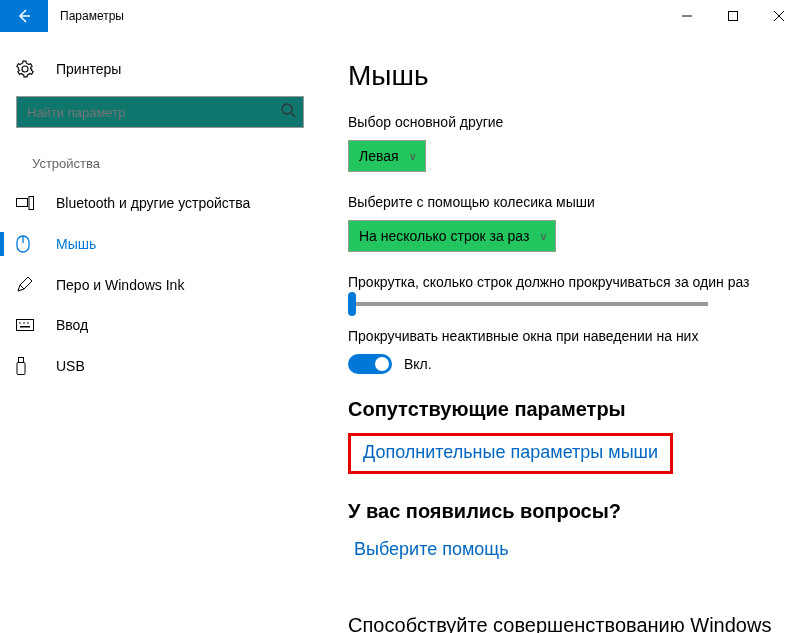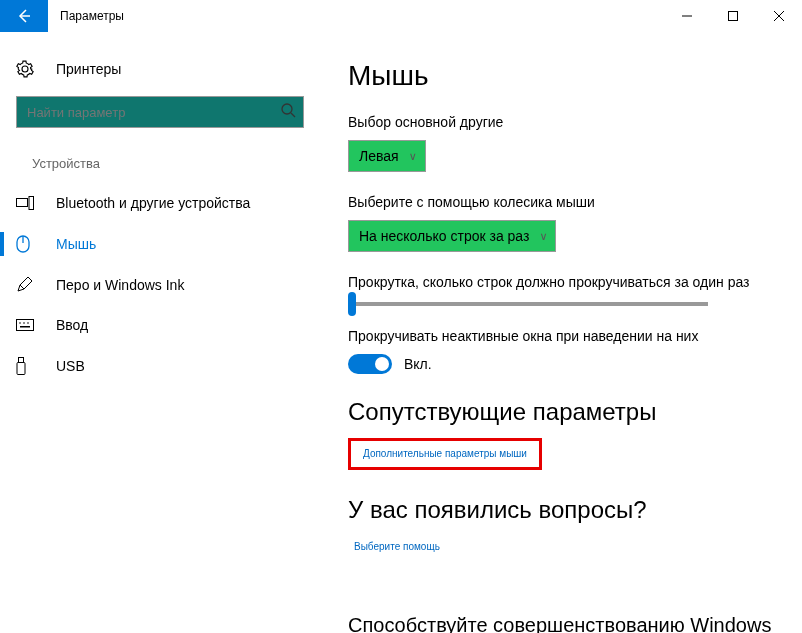--- a/index.html
+++ b/index.html
@@ -27,22 +27,22 @@
   .setting-label { font-size: 14px; color: #000; margin-bottom: 10px; }
   .combo { display: inline-flex; align-items: center; border: 1px solid #999; height: 32px; padding: 0 8px 0 10px; font-size: 14px; margin-bottom: 22px; background:#22c55e; }
   .combo .chev { margin-left: 10px; font-size: 11px; color:#555; }
   .slider-wrap { margin: 12px 0 22px 0; }
   .slider-track { position: relative; height: 4px; background: #999; width: 360px; }
   .slider-thumb { position: absolute; left: 0; top: -10px; width: 8px; height: 24px; background: #0078d7; border-radius: 4px; }
   .toggle-row { display: flex; align-items: center; margin: 10px 0 24px 0; }
   .toggle { width: 44px; height: 20px; border-radius: 10px; background: #0078d7; position: relative; margin-right: 12px; }
   .toggle .knob { position: absolute; right: 3px; top: 3px; width: 14px; height: 14px; border-radius: 50%; background: #fff; }
   .toggle-label { font-size: 14px; }
-  h2.subheading { font-size: 24px; font-weight: 400; margin: 6px 0 12px 0; }
-  .link { color: #0067c0; font-size: 10px; display: inline-block; padding: 4px 6px; cursor: pointer; margin-bottom: 18px; }
+  h2.subheading { font-size: 20px; font-weight: 700; margin: 6px 0 12px 0; }
+  .link { color: #0067c0; font-size: 18px; display: inline-block; padding: 4px 6px; cursor: pointer; margin-bottom: 18px; }
   .highlight-box { border: 3px solid #e60000; padding: 2px 6px 4px 6px; display: inline-block; margin-bottom: 20px; }
   .cutoff-heading { font-size: 20px; font-weight: 400; color: #000; position: absolute; bottom: -4px; left: 348px; white-space: nowrap; }
   svg { display:block; }
 </style>
 </head>
 <body>
 
 <div class="titlebar">
   <div class="back-btn">
     <svg width="16" height="16" viewBox="0 0 16 16">

